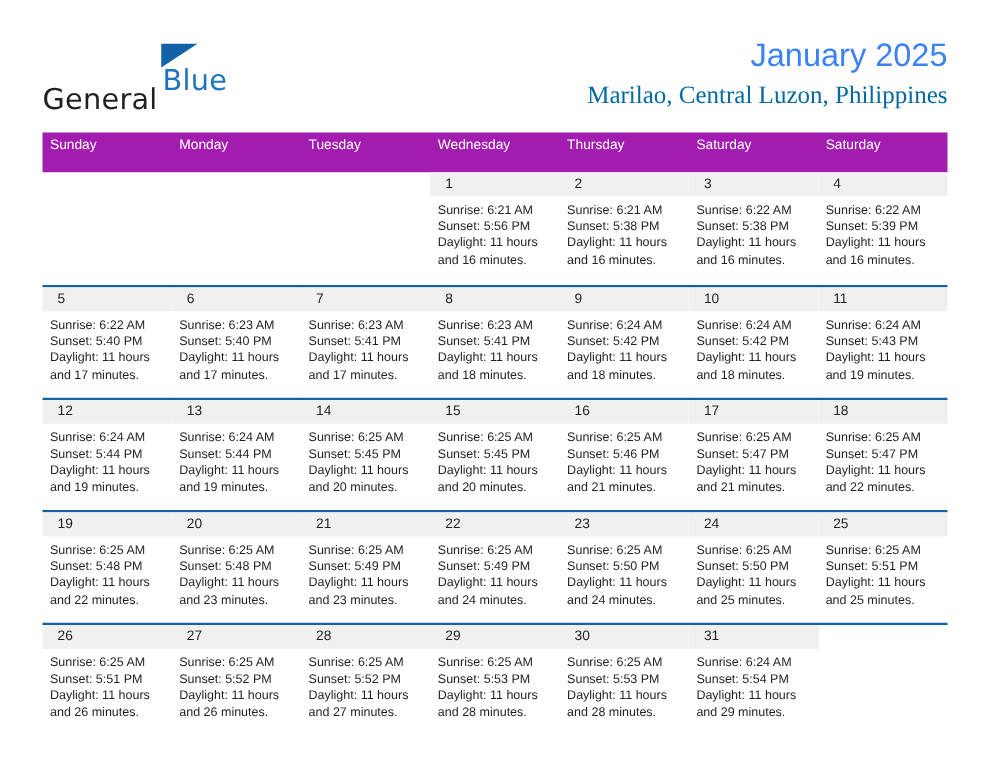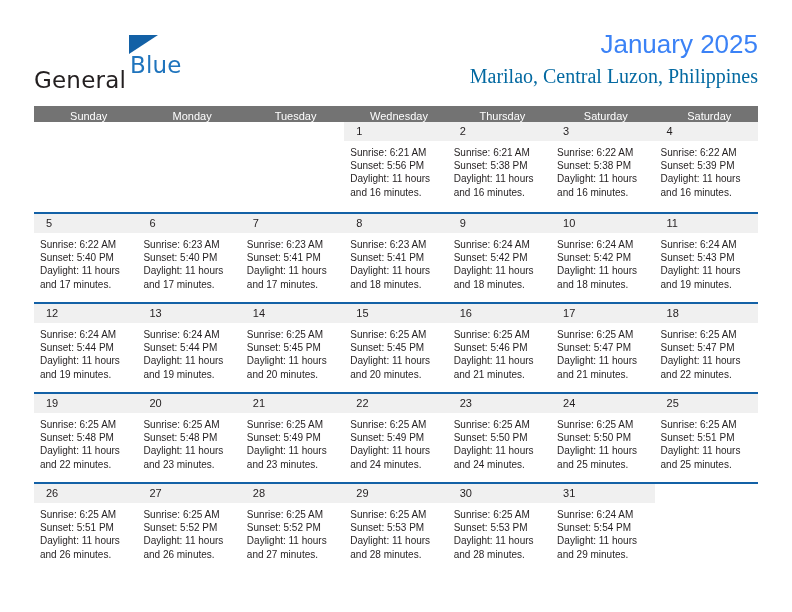--- a/index.html
+++ b/index.html
@@ -95,23 +95,22 @@
 
   
   .calendar {
     position: absolute;
     left: 34px;
     top: 106px;
     width: 724px;
   }
   .weekday-row {
     display: flex;
-    background: #737373;
-    height: 16px;
-    text-align: center;
+    background: #a21caf;
+    height: 32px;
   }
   .weekday-cell {
     flex: 1 1 0;
     color: #ffffff;
     font-size: 11px;
     line-height: 20px;
     padding-left: 6px;
     box-sizing: border-box;
     white-space: nowrap;
   }

